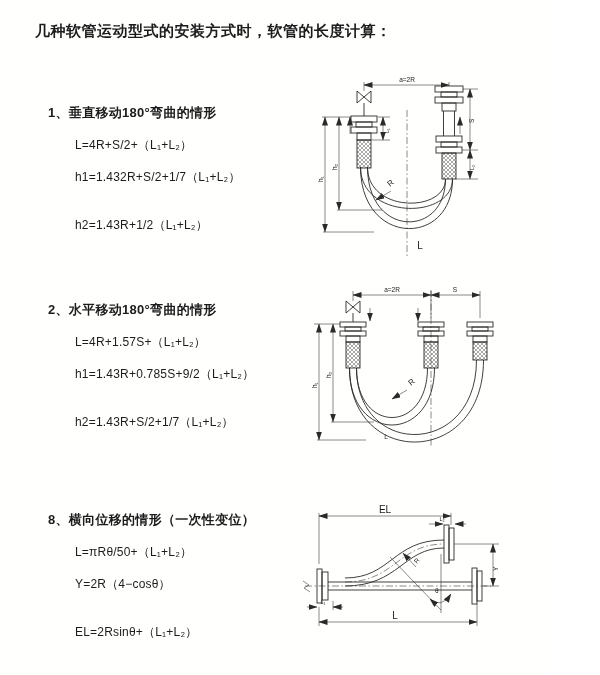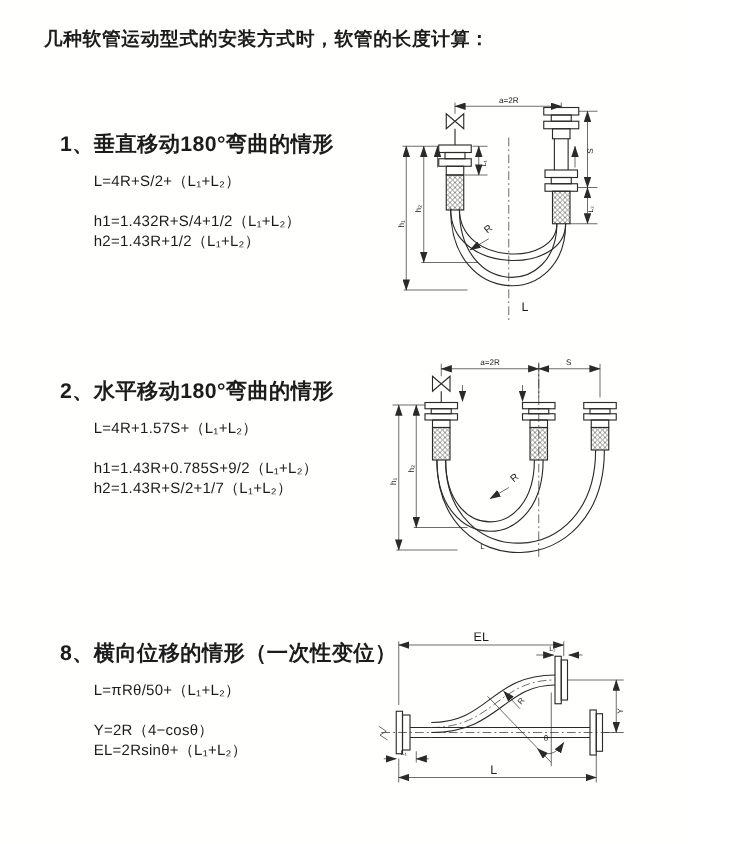--- a/index.html
+++ b/index.html
@@ -4,23 +4,23 @@
 <style>
   html,body{margin:0;padding:0;background:#fff;}
   .page{
     position:relative;width:548px;height:675px;background:#fffffe;
     font-family:"Liberation Sans","DejaVu Sans",sans-serif;color:#1c1c1c;overflow:hidden;
   }
   .title{
     position:absolute;left:35px;top:22px;font-size:15px;font-weight:bold;letter-spacing:.5px;white-space:nowrap;
   }
   .sec{position:absolute;left:48px;width:270px;}
-  .sec .h{position:absolute;left:0;top:0;font-size:17px;font-weight:bold;letter-spacing:.3px;white-space:nowrap;}
+  .sec .h{position:absolute;left:0;top:0;font-size:13px;font-weight:bold;letter-spacing:.3px;white-space:nowrap;}
   .sec .f{position:absolute;left:27px;font-size:12px;letter-spacing:.2px;white-space:nowrap;}
-  .sec .f1{top:33px}.sec .f2{top:65px}.sec .f3{top:81px}
+  .sec .f1{top:33px}.sec .f2{top:65px}.sec .f3{top:113px}
   #sec1{top:104px}#sec2{top:301px}#sec3{top:511px}
   svg{position:absolute;}
   #d1{left:312px;top:70px;}
   #d2{left:308px;top:282px;}
   #d3{left:293px;top:500px;}
   svg .draw{stroke:#2a2a2a;stroke-width:.9;fill:none;}
   svg .thin{stroke:#2a2a2a;stroke-width:.55;fill:none;}
   svg .cl{stroke:#2a2a2a;stroke-width:.55;fill:none;stroke-dasharray:7 2.5 1.5 2.5;}
   svg text{fill:#1c1c1c;font-family:"Liberation Sans","DejaVu Sans",sans-serif;}
   .dl{font-size:6.5px}.dl2{font-size:5.5px}.dr{font-size:8px}.big{font-size:10px}
@@ -28,21 +28,21 @@
 </head>
 <body>
 
 <div class="page">
 
   <div class="title">几种软管运动型式的安装方式时，软管的长度计算：</div>
 
   <div class="sec" id="sec1">
     <div class="h">1、垂直移动180°弯曲的情形</div>
     <div class="f f1">L=4R+S/2+（L₁+L₂）</div>
-    <div class="f f2">h1=1.432R+S/4+1/2（L₁+L₂）</div>
+    <div class="f f2">h1=1.432R+S/2+1/7（L₁+L₂）</div>
     <div class="f f3">h2=1.43R+1/2（L₁+L₂）</div>
   </div>
 
   <div class="sec" id="sec2">
     <div class="h">2、水平移动180°弯曲的情形</div>
     <div class="f f1">L=4R+1.57S+（L₁+L₂）</div>
     <div class="f f2">h1=1.43R+0.785S+9/2（L₁+L₂）</div>
     <div class="f f3">h2=1.43R+S/2+1/7（L₁+L₂）</div>
   </div>
 

